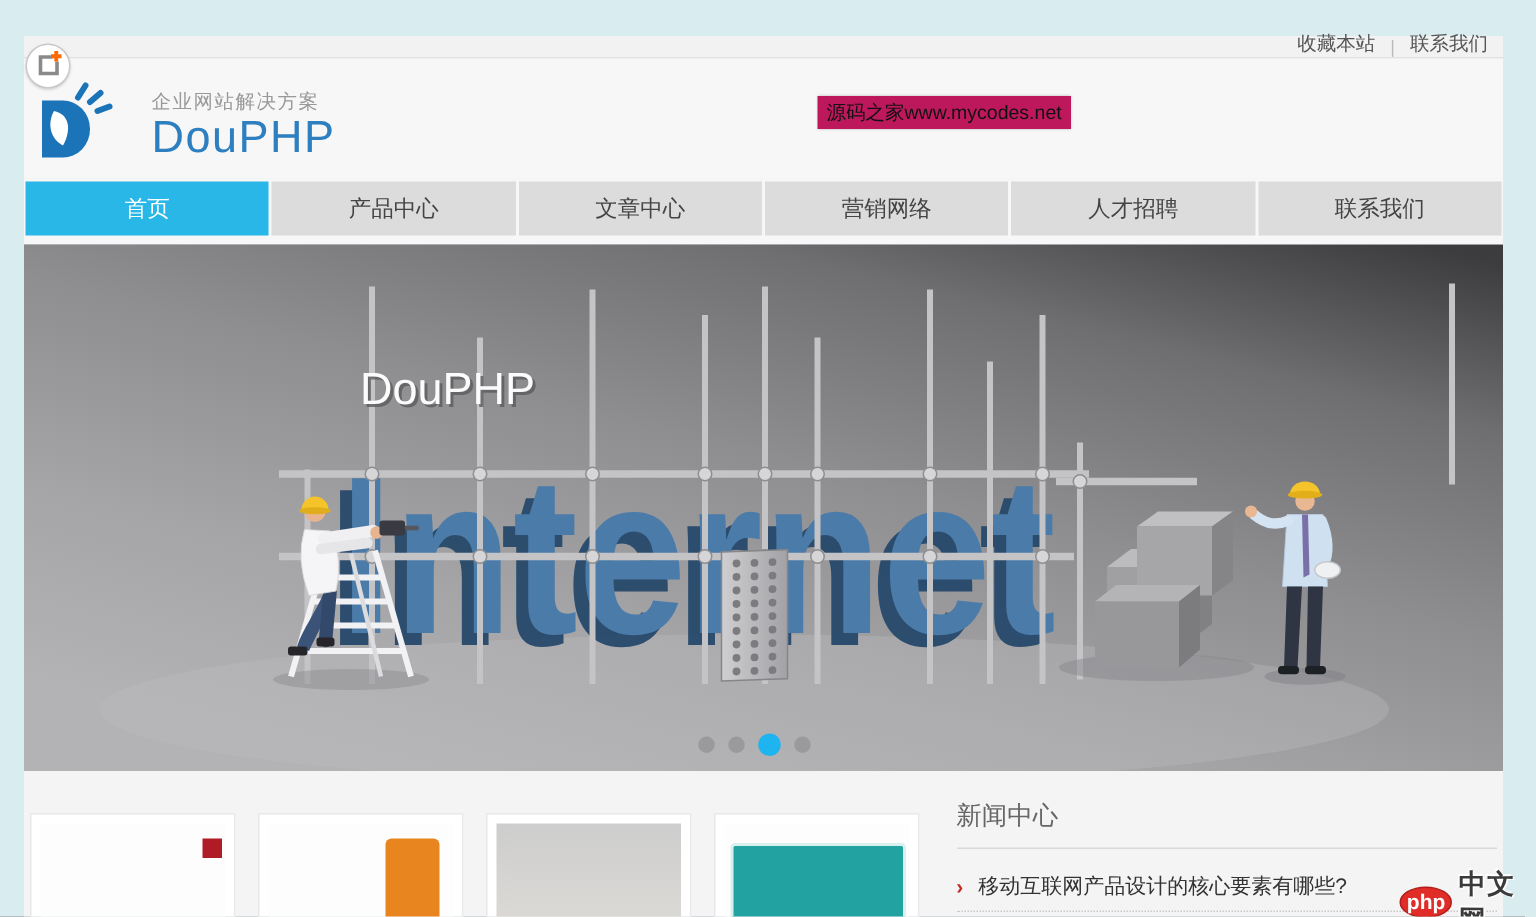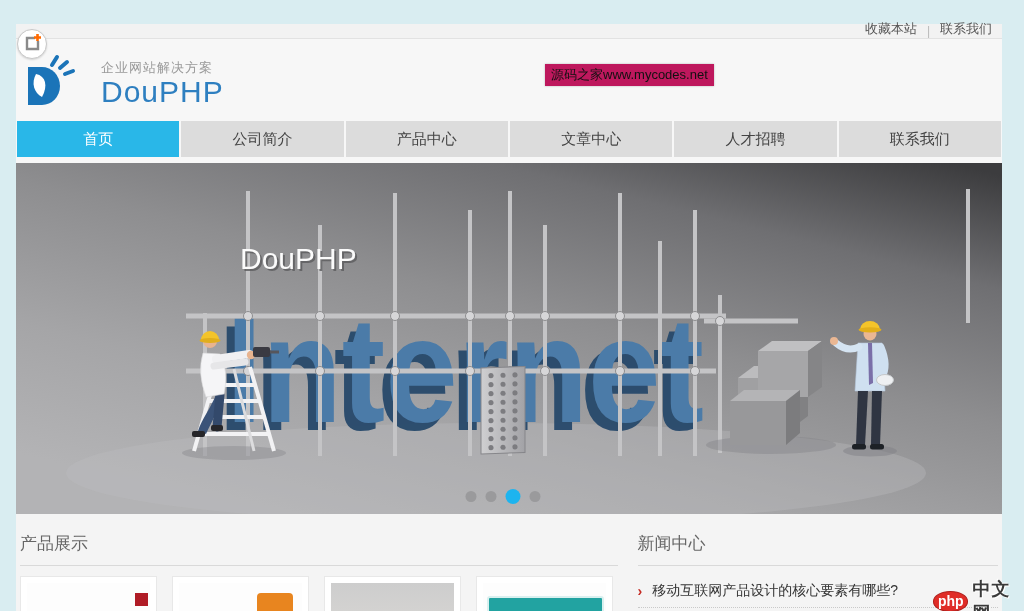--- a/index.html
+++ b/index.html
@@ -106,23 +106,23 @@
       <div class="logo-text">
         <div class="tagline">企业网站解决方案</div>
         <div class="brand">DouPHP</div>
       </div>
     </div>
     <div class="mycodes">源码之家www.mycodes.net</div>
   </div>
 
   <div class="nav">
     <a href="#" class="active">首页</a>
-    <a href="#">公司简介</a>
     <a href="#">产品中心</a>
     <a href="#">文章中心</a>
+    <a href="#">营销网络</a>
     <a href="#">人才招聘</a>
     <a href="#">联系我们</a>
   </div>
 
   <div class="banner">
     <svg width="986" height="351" viewBox="0 0 986 351">
       <defs>
         <linearGradient id="bg" x1="95%" y1="0%" x2="25%" y2="100%">
           <stop offset="0%" stop-color="#3c3c3e"></stop>
           <stop offset="22%" stop-color="#6f6f72"></stop>
@@ -281,21 +281,20 @@
     <div class="dots">
       <span></span>
       <span></span>
       <span class="active"></span>
       <span></span>
     </div>
   </div>
 
   <div class="content">
     <div class="col-left">
-      <h2 class="sec-title">产品展示</h2>
       <div class="prod-row">
         <div class="prod-card">
           <div class="p-img heinz">
             <div class="h-tab"></div>
           </div>
         </div>
         <div class="prod-card">
           <div class="p-img obox">
             <div class="o-tab"></div>
           </div>

